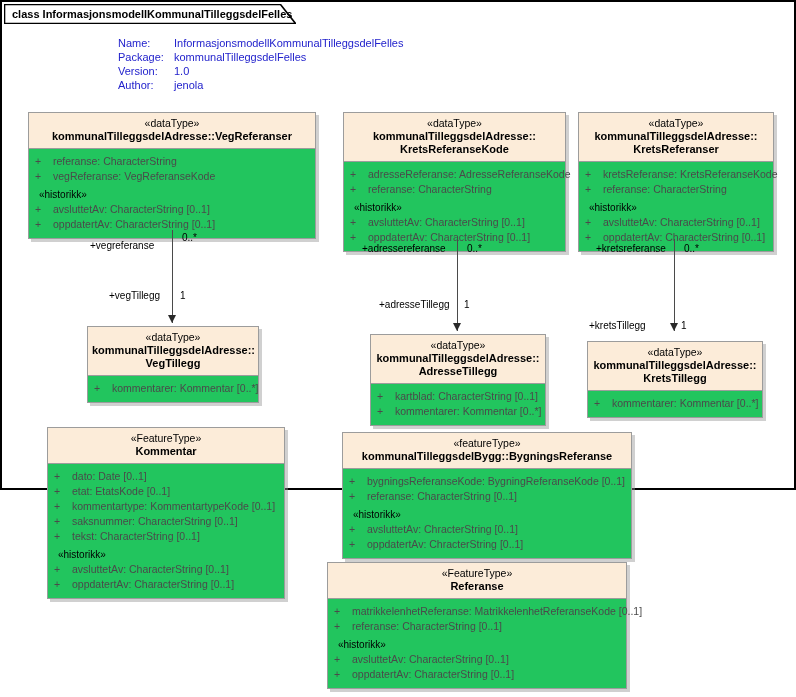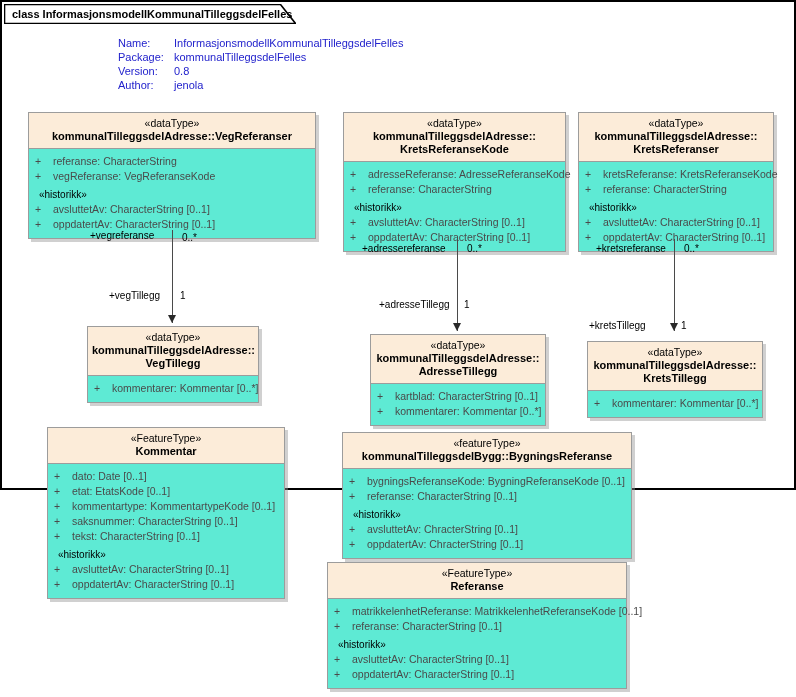--- a/index.html
+++ b/index.html
@@ -46,21 +46,21 @@
   }
   #meta table{border-collapse:collapse;}
   #meta td{padding:0;font-size:11px;color:#2222cc;vertical-align:top;white-space:nowrap;}
   #meta td.k{width:56px;}
 
   
   .cls{
     position:absolute;
     box-sizing:border-box;
     border:1px solid #9c9c9c;
-    background:#5eead4;
+    background:#22c55e;
     box-shadow:3px 3px 0 0 rgba(150,150,150,.45);
   }
   .cls .head{
     box-sizing:border-box;
     background:#fcecd9;
     border-bottom:1px solid #9c9c9c;
     text-align:center;
     padding:4px 4px 5px 4px;
   }
   .cls .stereo{
@@ -125,21 +125,21 @@
           <tr>
         <td class="k">Name:</td>
         <td>InformasjonsmodellKommunalTilleggsdelFelles</td>
       </tr>
       <tr>
         <td class="k">Package:</td>
         <td>kommunalTilleggsdelFelles</td>
       </tr>
       <tr>
         <td class="k">Version:</td>
-        <td>0.8</td>
+        <td>1.0</td>
       </tr>
       <tr>
         <td class="k">Author:</td>
         <td>jenola</td>
       </tr>
     </tbody>
       </table>
   </div>
 
   <div class="cls" style="left:26px;top:110px;width:288px;">
@@ -217,21 +217,21 @@
       </div>
       <div class="attr">
         <span class="vis">+</span>
         <span class="txt">oppdatertAv: CharacterString [0..1]</span>
       </div>
     </div>
   </div>
 
   <div class="vline" style="left:170px;top:228px;height:93px;"></div>
   <div class="arrowhead" style="left:166px;top:313px;"></div>
-  <div class="conn-label" style="left:88px;top:228px;">+vegreferanse</div>
+  <div class="conn-label" style="left:88px;top:238px;">+vegreferanse</div>
   <div class="conn-label" style="left:180px;top:230px;">0..*</div>
   <div class="conn-label" style="left:107px;top:288px;">+vegTillegg</div>
   <div class="conn-label" style="left:178px;top:288px;">1</div>
 
   <div class="vline" style="left:455px;top:237px;height:92px;"></div>
   <div class="arrowhead" style="left:451px;top:321px;"></div>
   <div class="conn-label" style="left:360px;top:241px;">+adressereferanse</div>
   <div class="conn-label" style="left:465px;top:241px;">0..*</div>
   <div class="conn-label" style="left:377px;top:297px;">+adresseTillegg</div>
   <div class="conn-label" style="left:462px;top:297px;">1</div>

